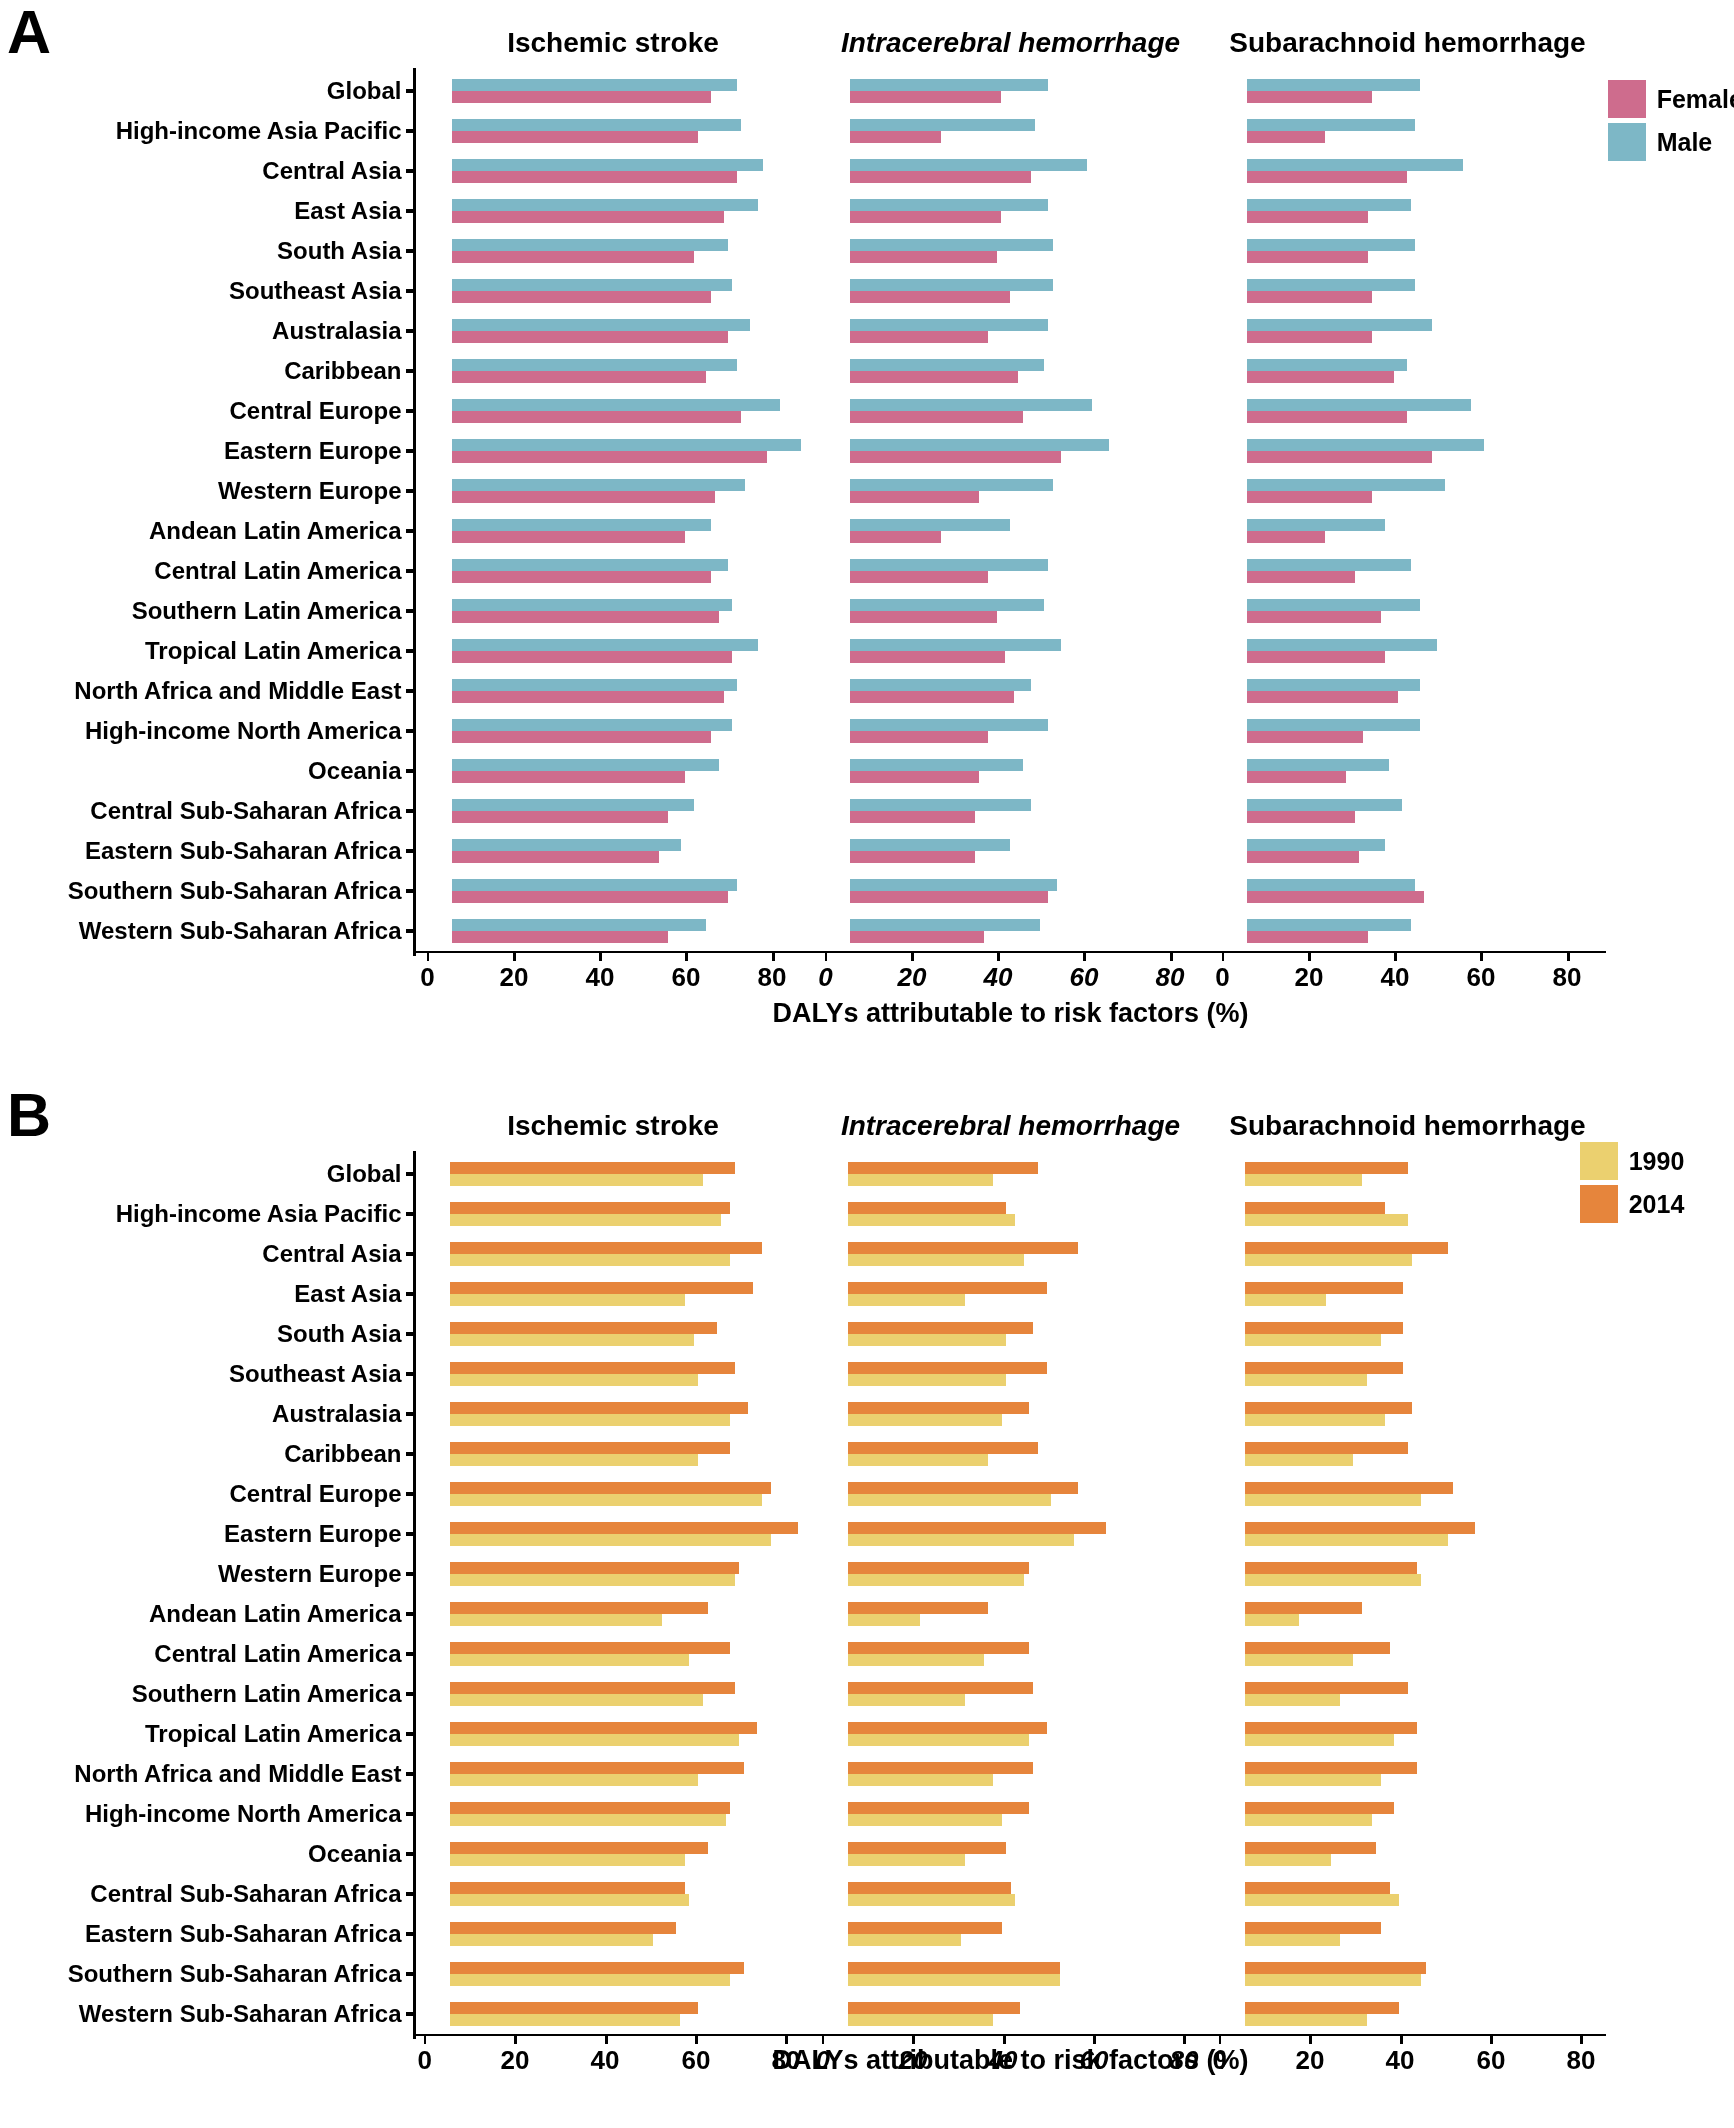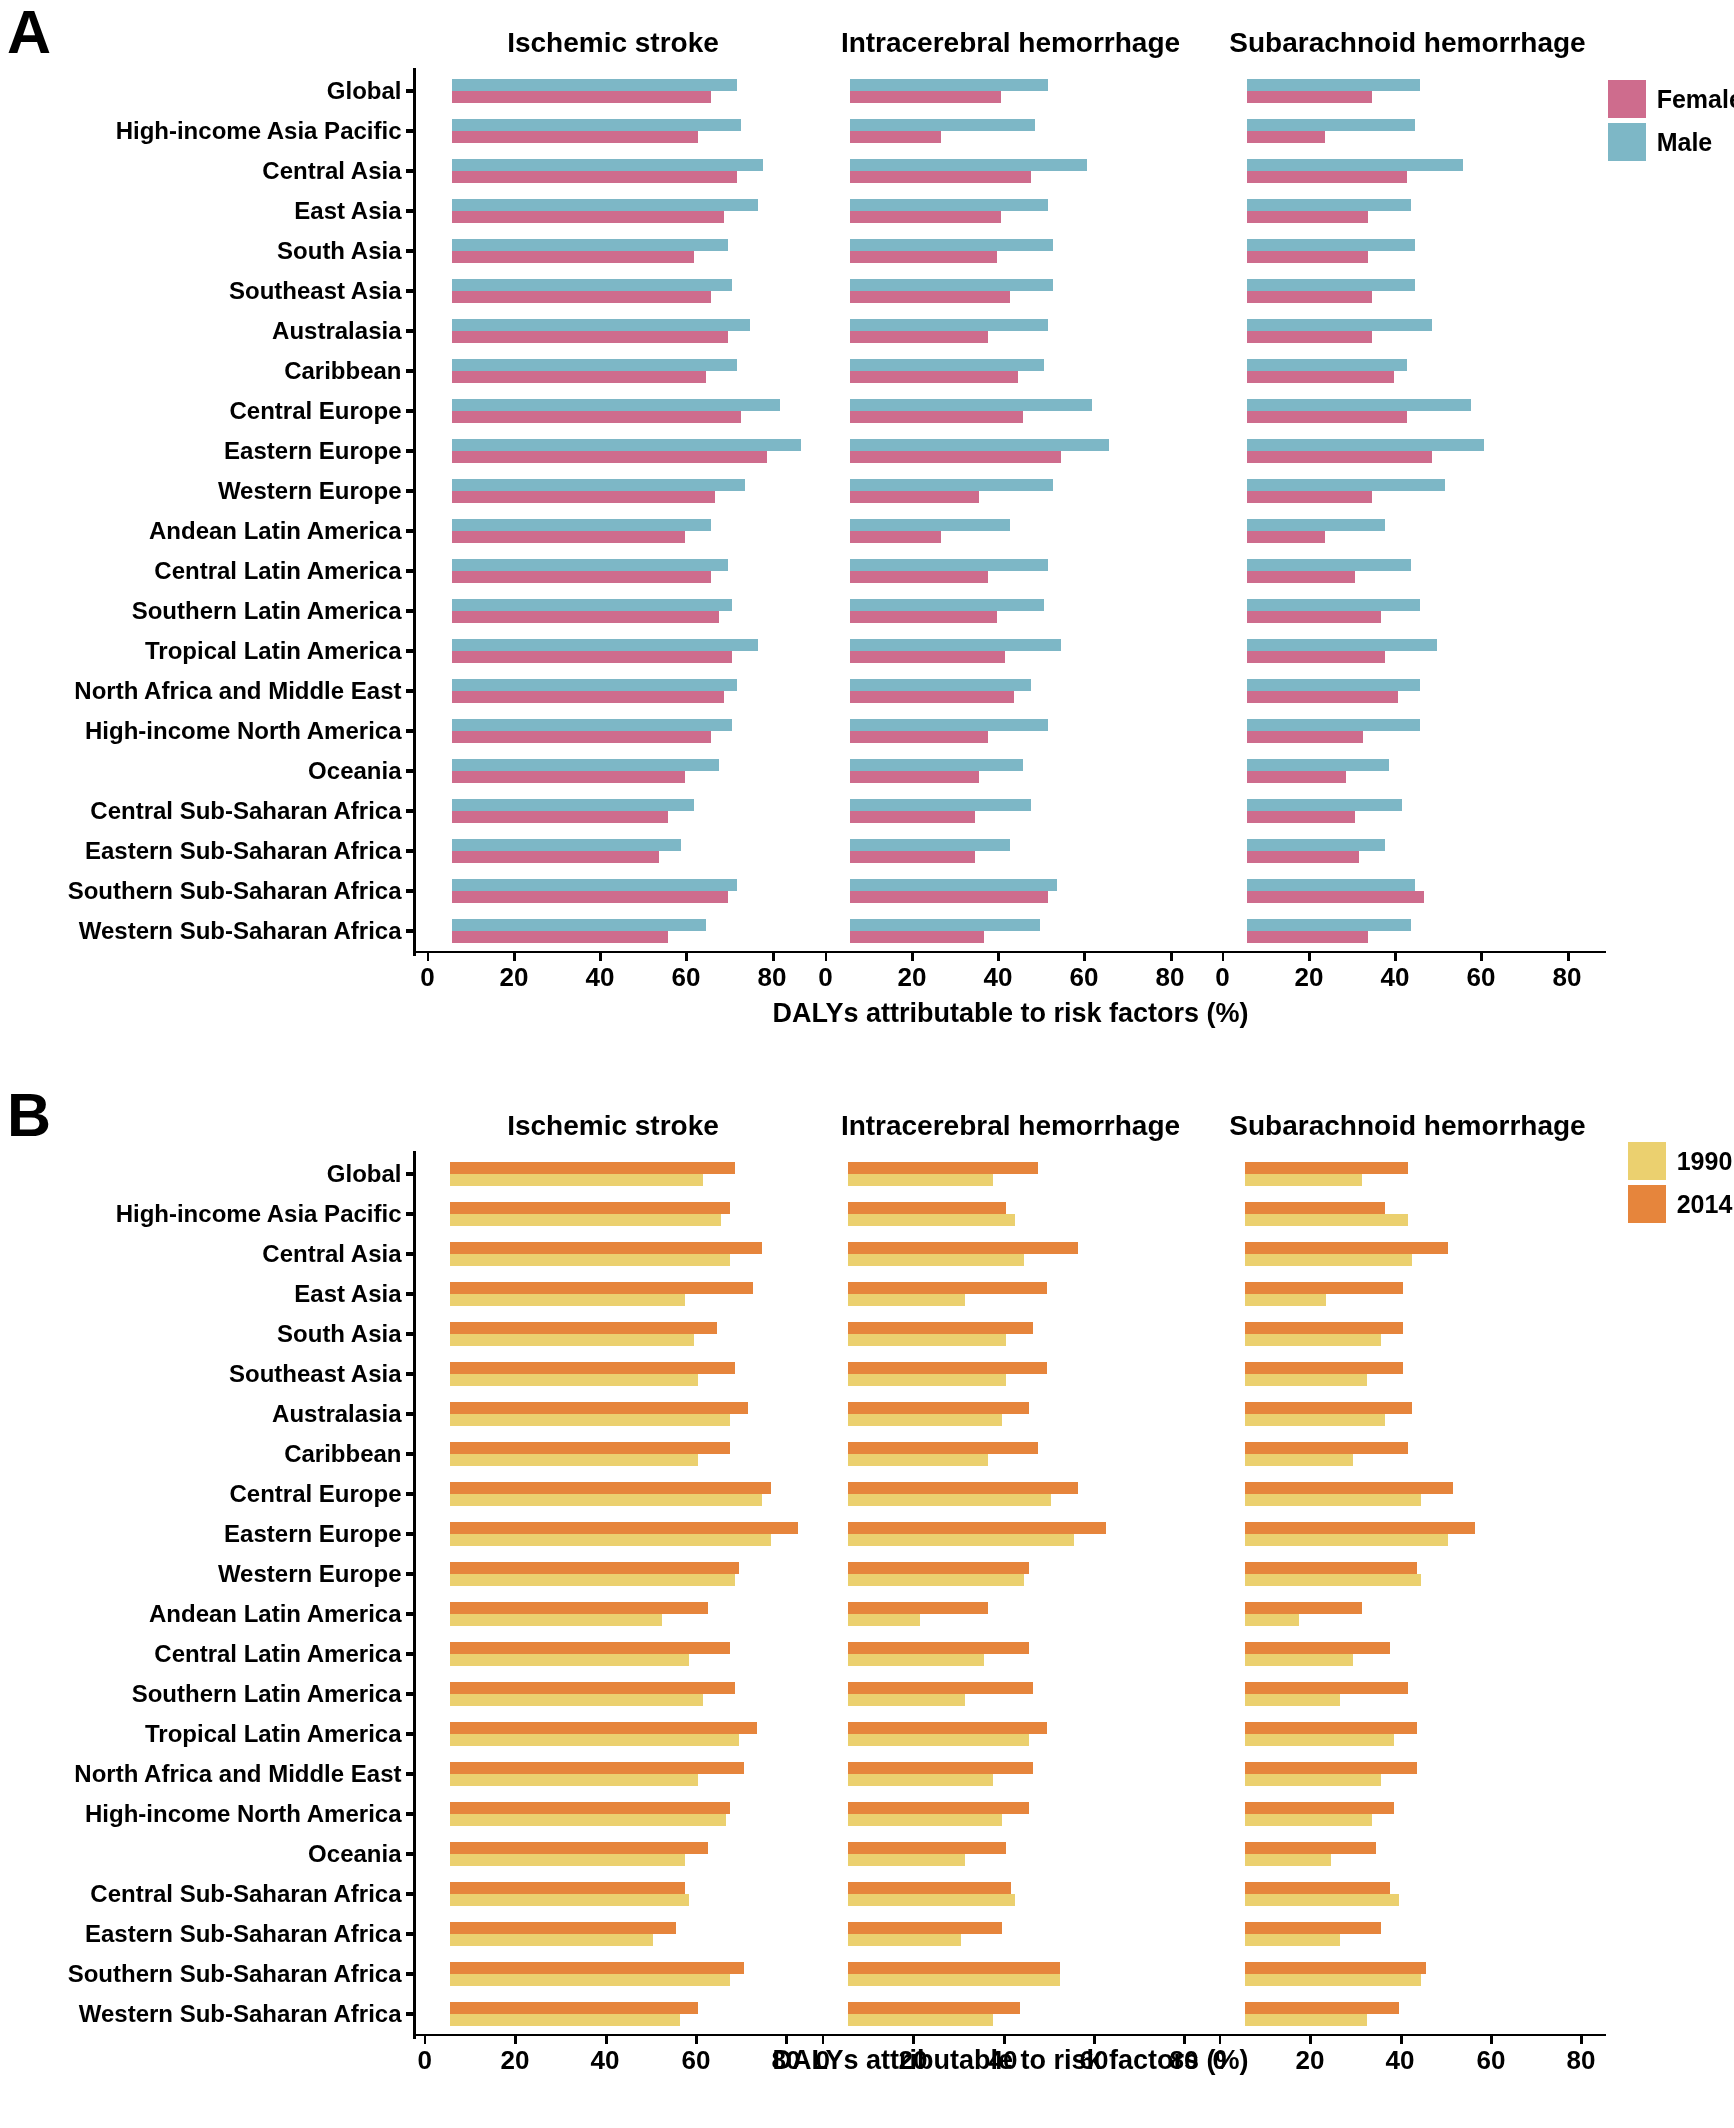--- a/index.html
+++ b/index.html
@@ -13,21 +13,21 @@
   .panel-a { height:1083px; }
   .panel-b { height:1046px; }
   .panel-letter {
     position:absolute; top:1.8px; left:7.1px;
     font-size:61px; font-weight:bold; line-height:1;
   }
   .chart-grid { display:flex; align-items:flex-start; }
   .label-col { width:414px; position:relative; }
   .chart-col { position:relative; }
   .chart-col.c0 { width:398px; }
-  .chart-col.c1 { width:397px; }
+  .chart-col.c1 { width:397px;font-style:italic; }
   .chart-col.c2 { width:397px; }
   .title-space { height:71px; }
   .chart-title {
     height:71px; display:flex; align-items:flex-end; justify-content:center;
     font-size:28px; font-weight:bold; padding-bottom:12.5px; white-space:nowrap;
   }
   .rows { position:relative;margin-left:25px; }
   .row-label {
     height:40px; position:relative;
     display:flex; align-items:center; justify-content:flex-end;
@@ -770,21 +770,21 @@
           <div class="xtick" style="left: 191px;"></div>
           <div class="xtick-label" style="left: 191px;">40</div>
           <div class="xtick" style="left: 281px;"></div>
           <div class="xtick-label" style="left: 282px;">60</div>
           <div class="xtick" style="left: 371px;"></div>
           <div class="xtick-label" style="left: 372px;">80</div>
         </div>
     </div>
   </div>
 
-  <div class="legend" style="left:1628px; top:59px;">
+  <div class="legend" style="left:1580px; top:59px;">
       <div class="legend-item">
         <span class="legend-swatch" style="background: rgb(235, 208, 111);"></span>
         <span class="legend-label">1990</span>
       </div>
       <div class="legend-item">
         <span class="legend-swatch" style="background: rgb(230, 133, 60);"></span>
         <span class="legend-label">2014</span>
       </div>
     </div>
   <div class="x-axis-label">DALYs attributable to risk factors (%)</div>

